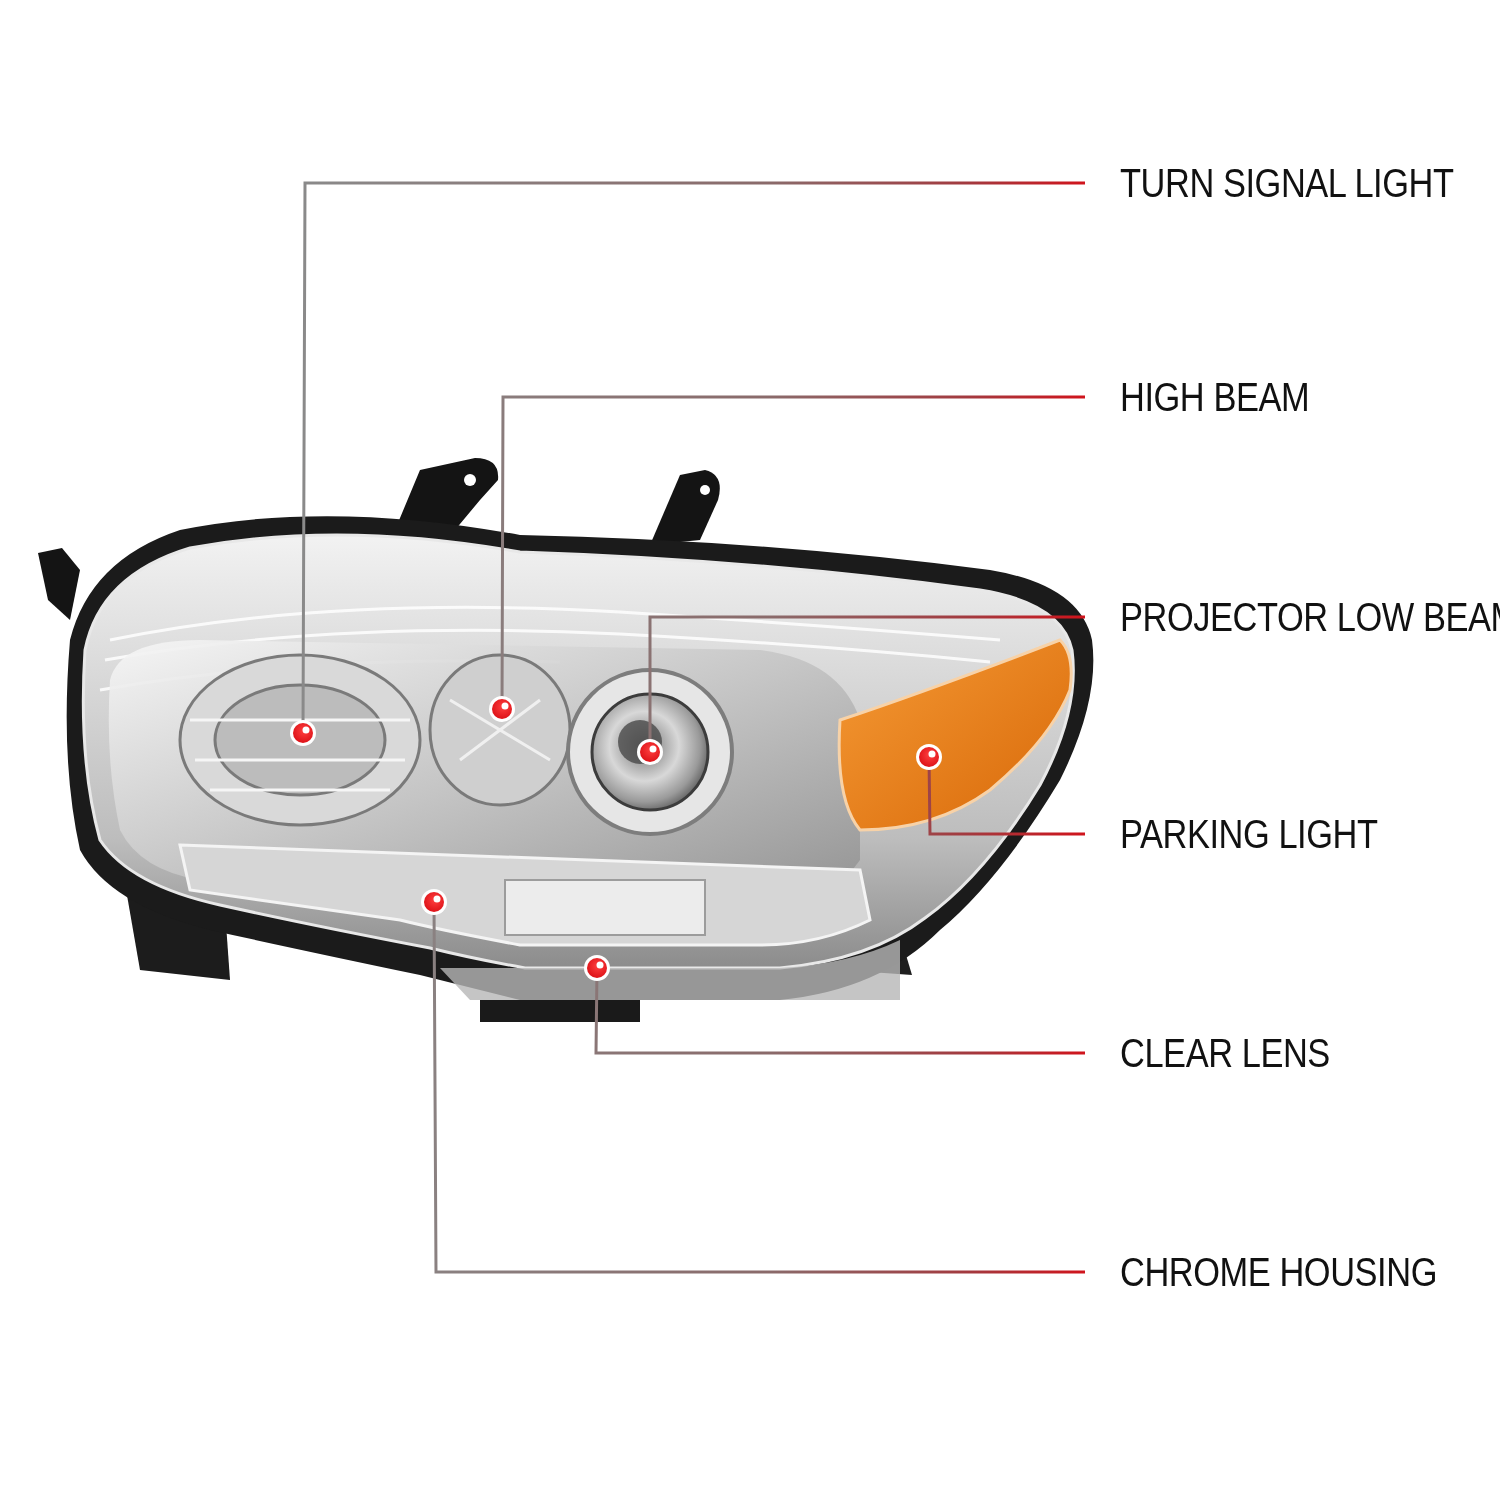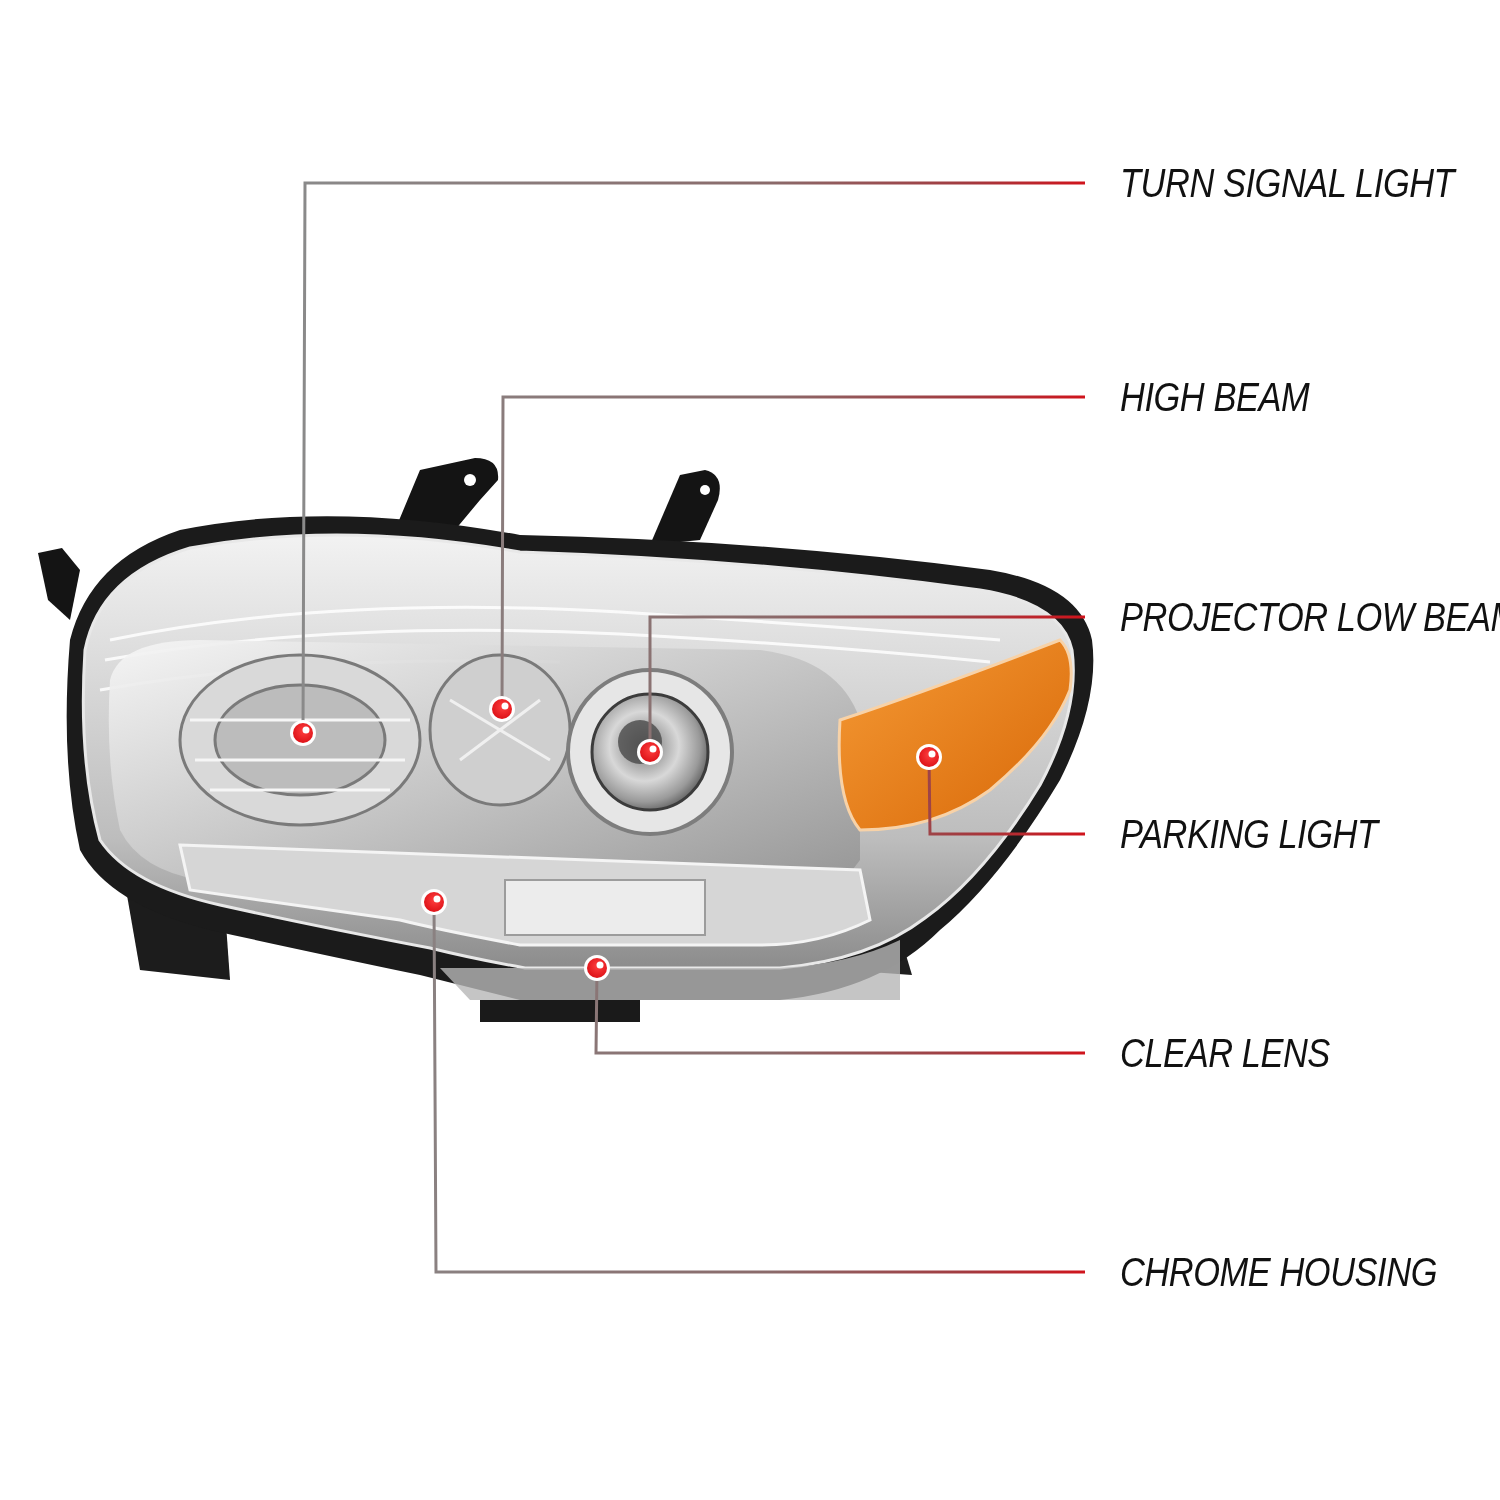--- a/index.html
+++ b/index.html
@@ -1,17 +1,17 @@
 <!DOCTYPE html>
 <html><head>
 <meta charset="utf-8">
 <style>
   html,body{margin:0;padding:0;background:#ffffff;}
   body{width:1500px;height:1500px;position:relative;overflow:hidden;font-family:"Liberation Sans","DejaVu Sans",sans-serif;}
-  #stage{position:absolute;left:0;top:0;width:1500px;height:1500px;font-style:italic;}
+  #stage{position:absolute;left:0;top:0;width:1500px;height:1500px;}
   .label{position:absolute;left:1120px;font-family:"Liberation Sans",sans-serif;font-size:40px;font-weight:400;color:#111111;letter-spacing:-0.5px;transform:scaleX(0.86);transform-origin:left center;white-space:nowrap;line-height:1;}
   svg{position:absolute;left:0;top:0;}
 </style>
 </head>
 <body>
 
 <div id="stage">
 
   <svg width="1500" height="1500" viewBox="0 0 1500 1500">
     <defs>

